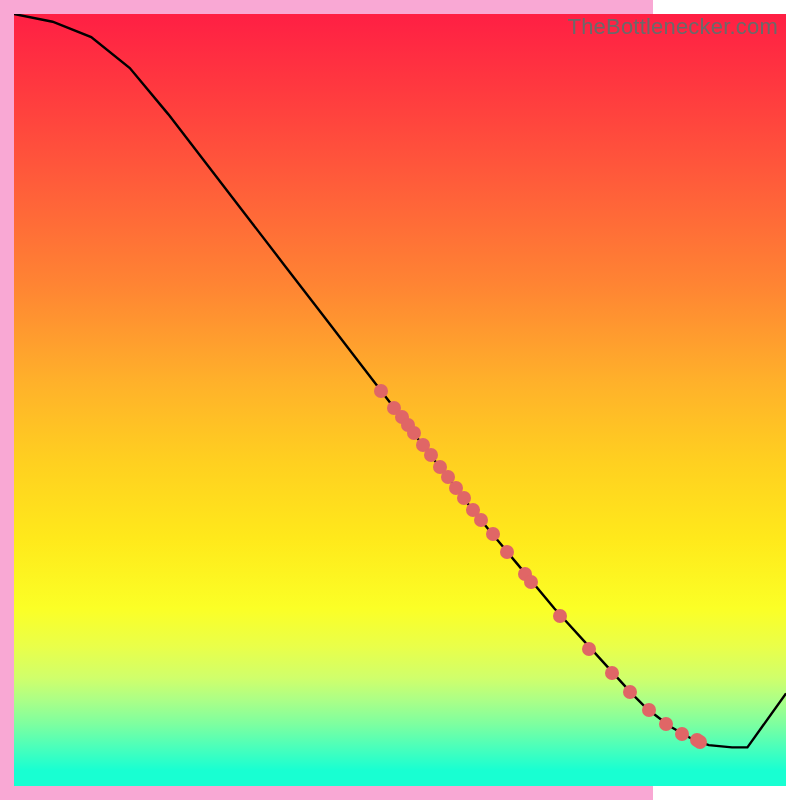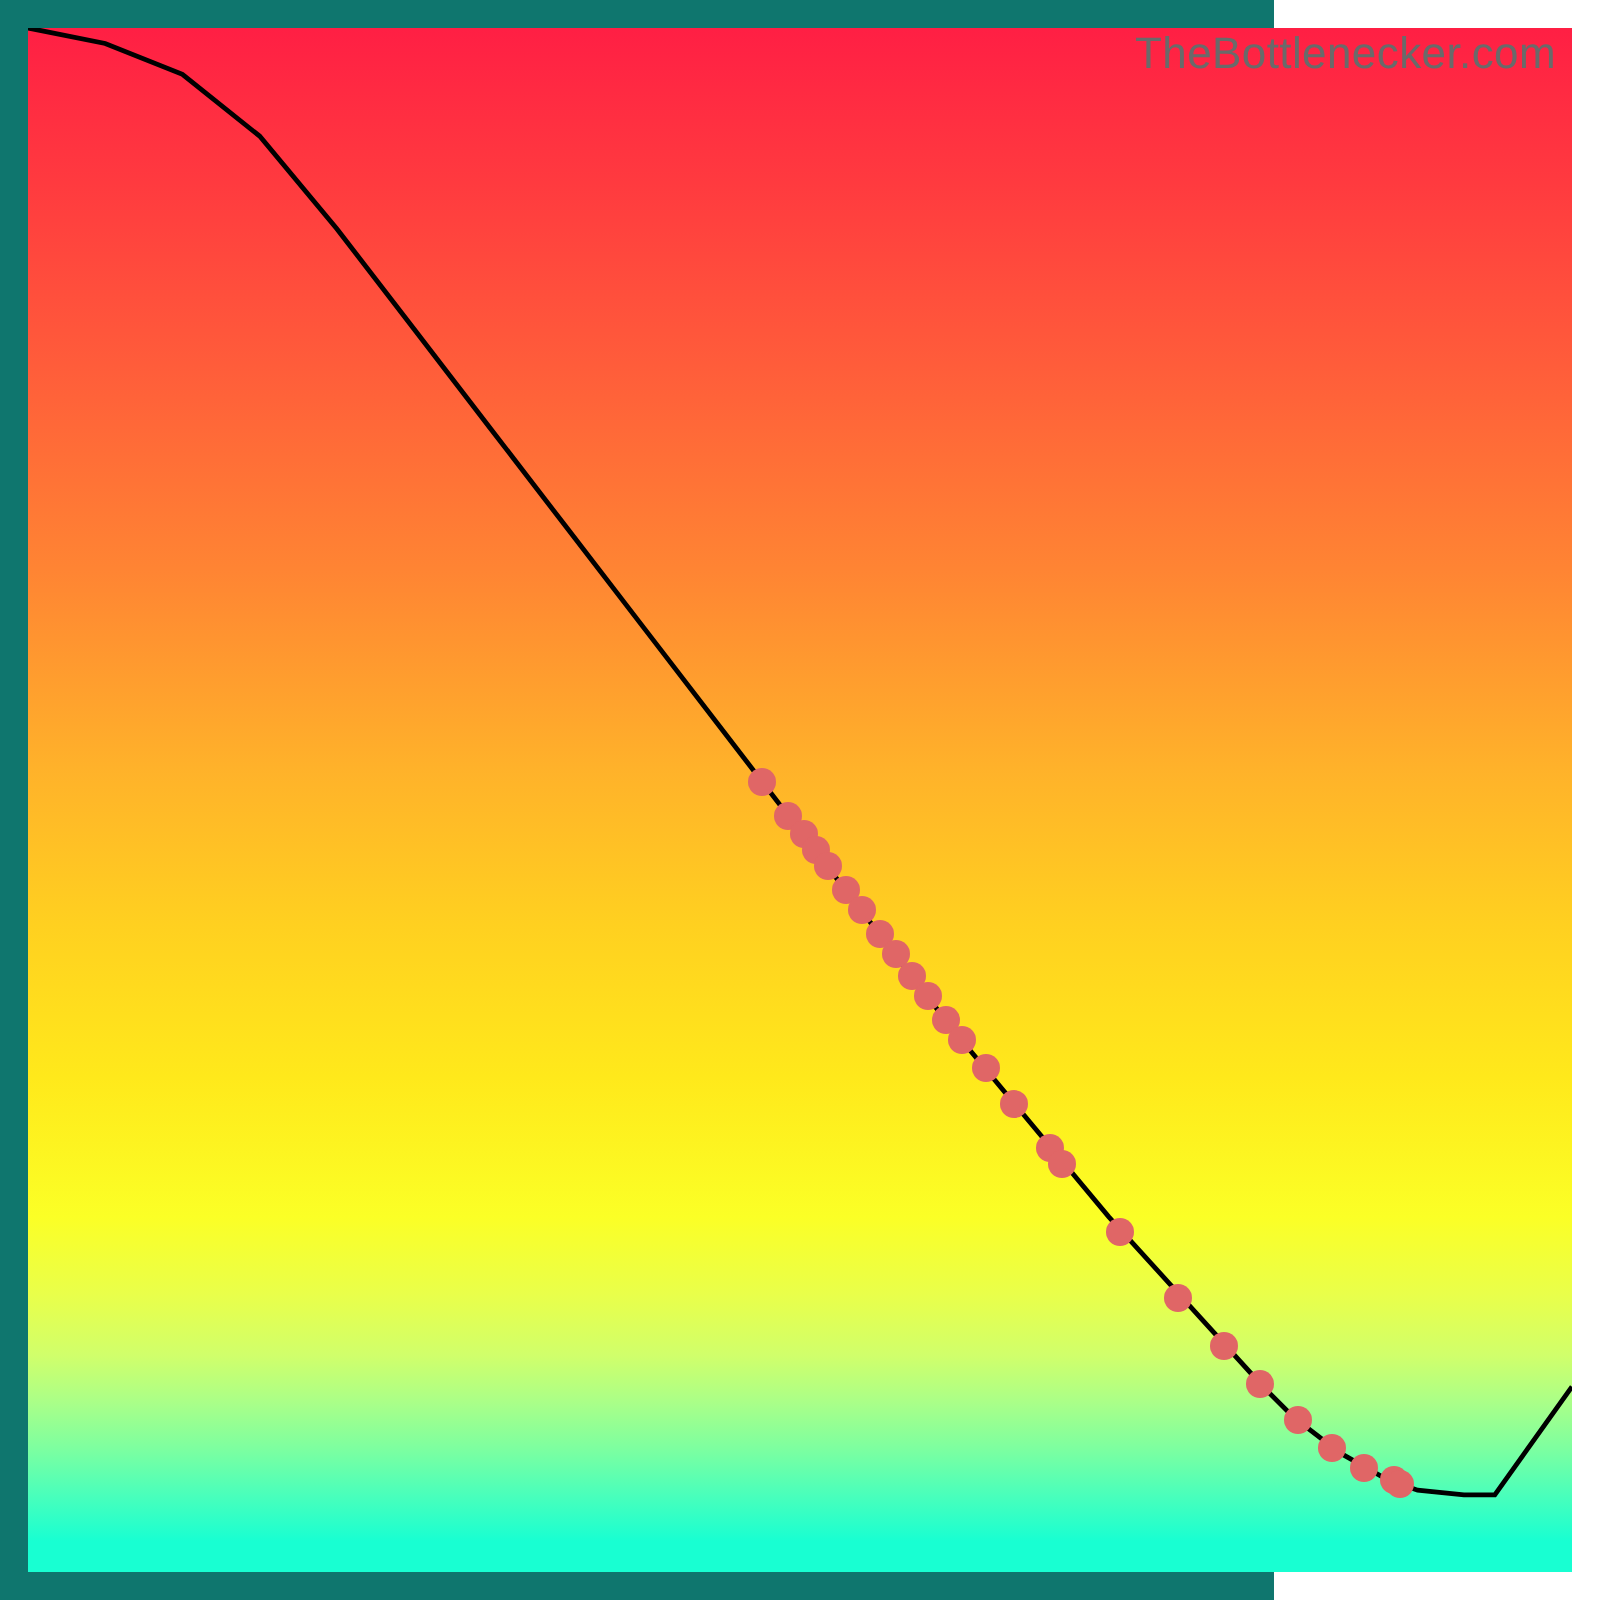--- a/index.html
+++ b/index.html
@@ -7,21 +7,22 @@
     padding: 0;
     width: 800px;
     height: 800px;
     overflow: hidden;
     font-family: Arial, Helvetica, sans-serif;
   }
   .chart-container {
     position: relative;
     width: 637px;
     height: 800px;
-    background: #0f766e;
+    background: #f9a8d4;
+    padding-left: 16px;
   }
   .plot-area {
     position: absolute;
     left: 14px;
     top: 14px;
     width: 772px;
     height: 772px;
     background: linear-gradient(to bottom,
       #ff1f44 0%,
       #ff3a3f 10%,

